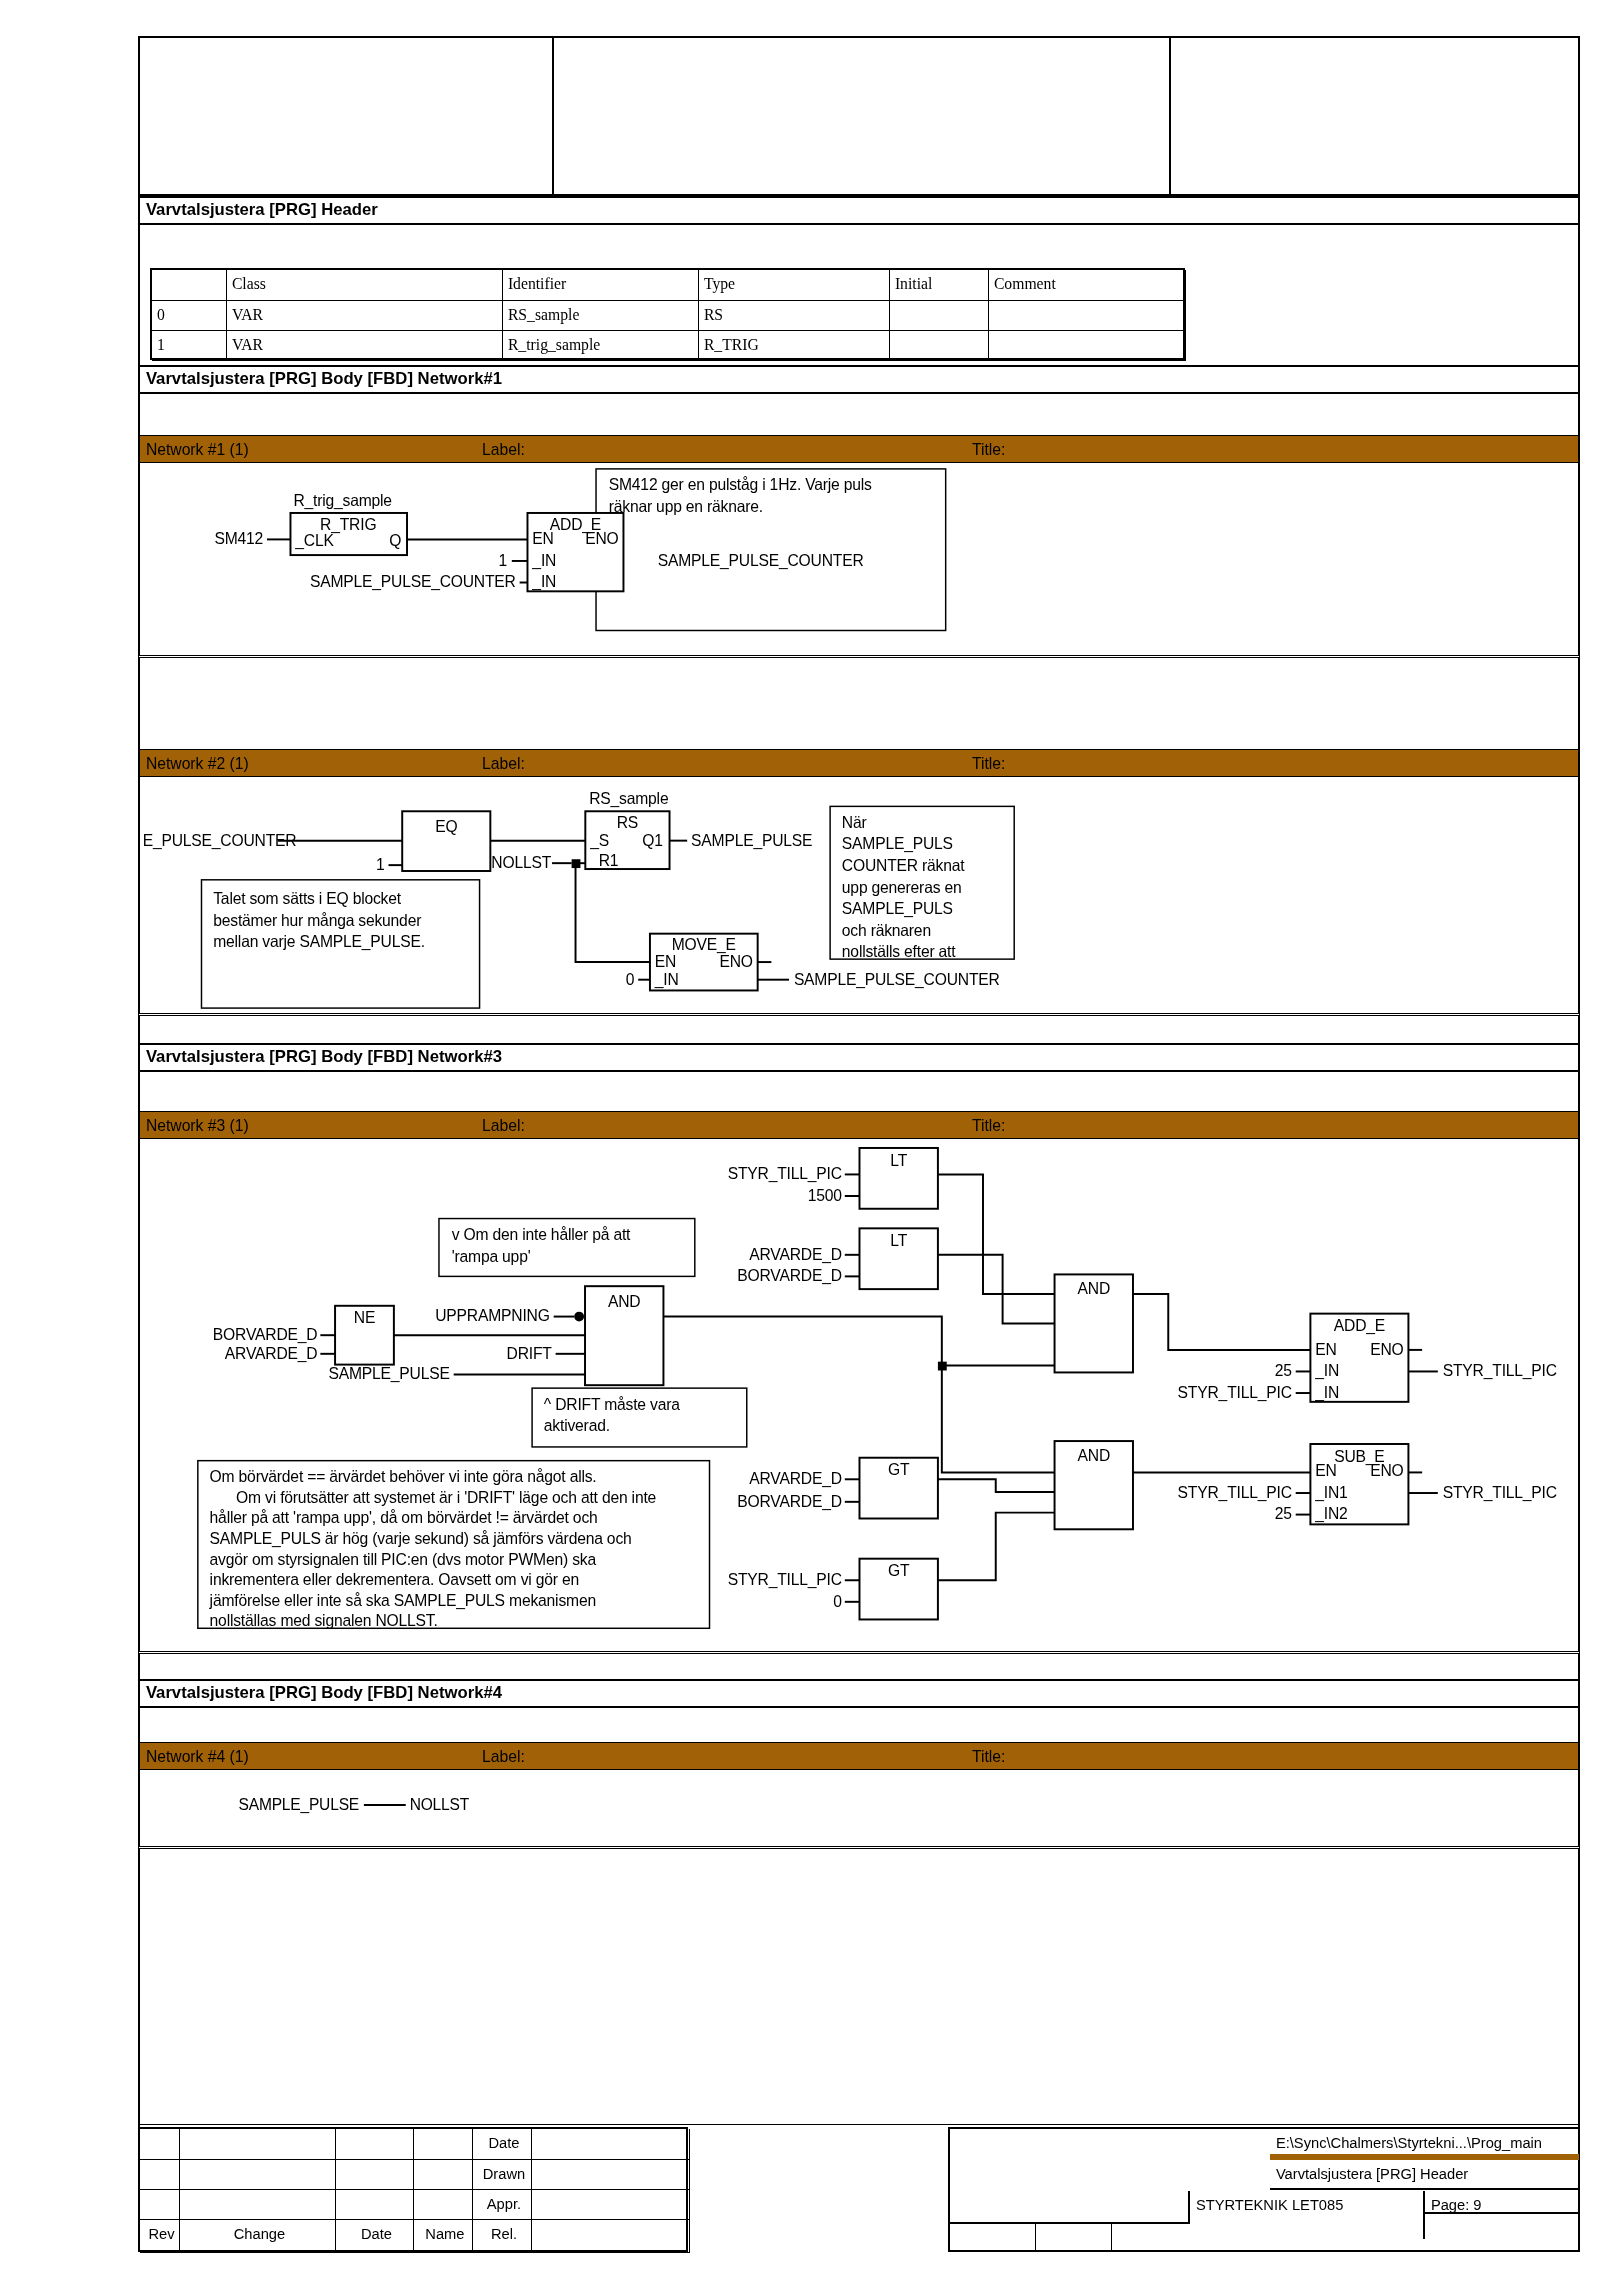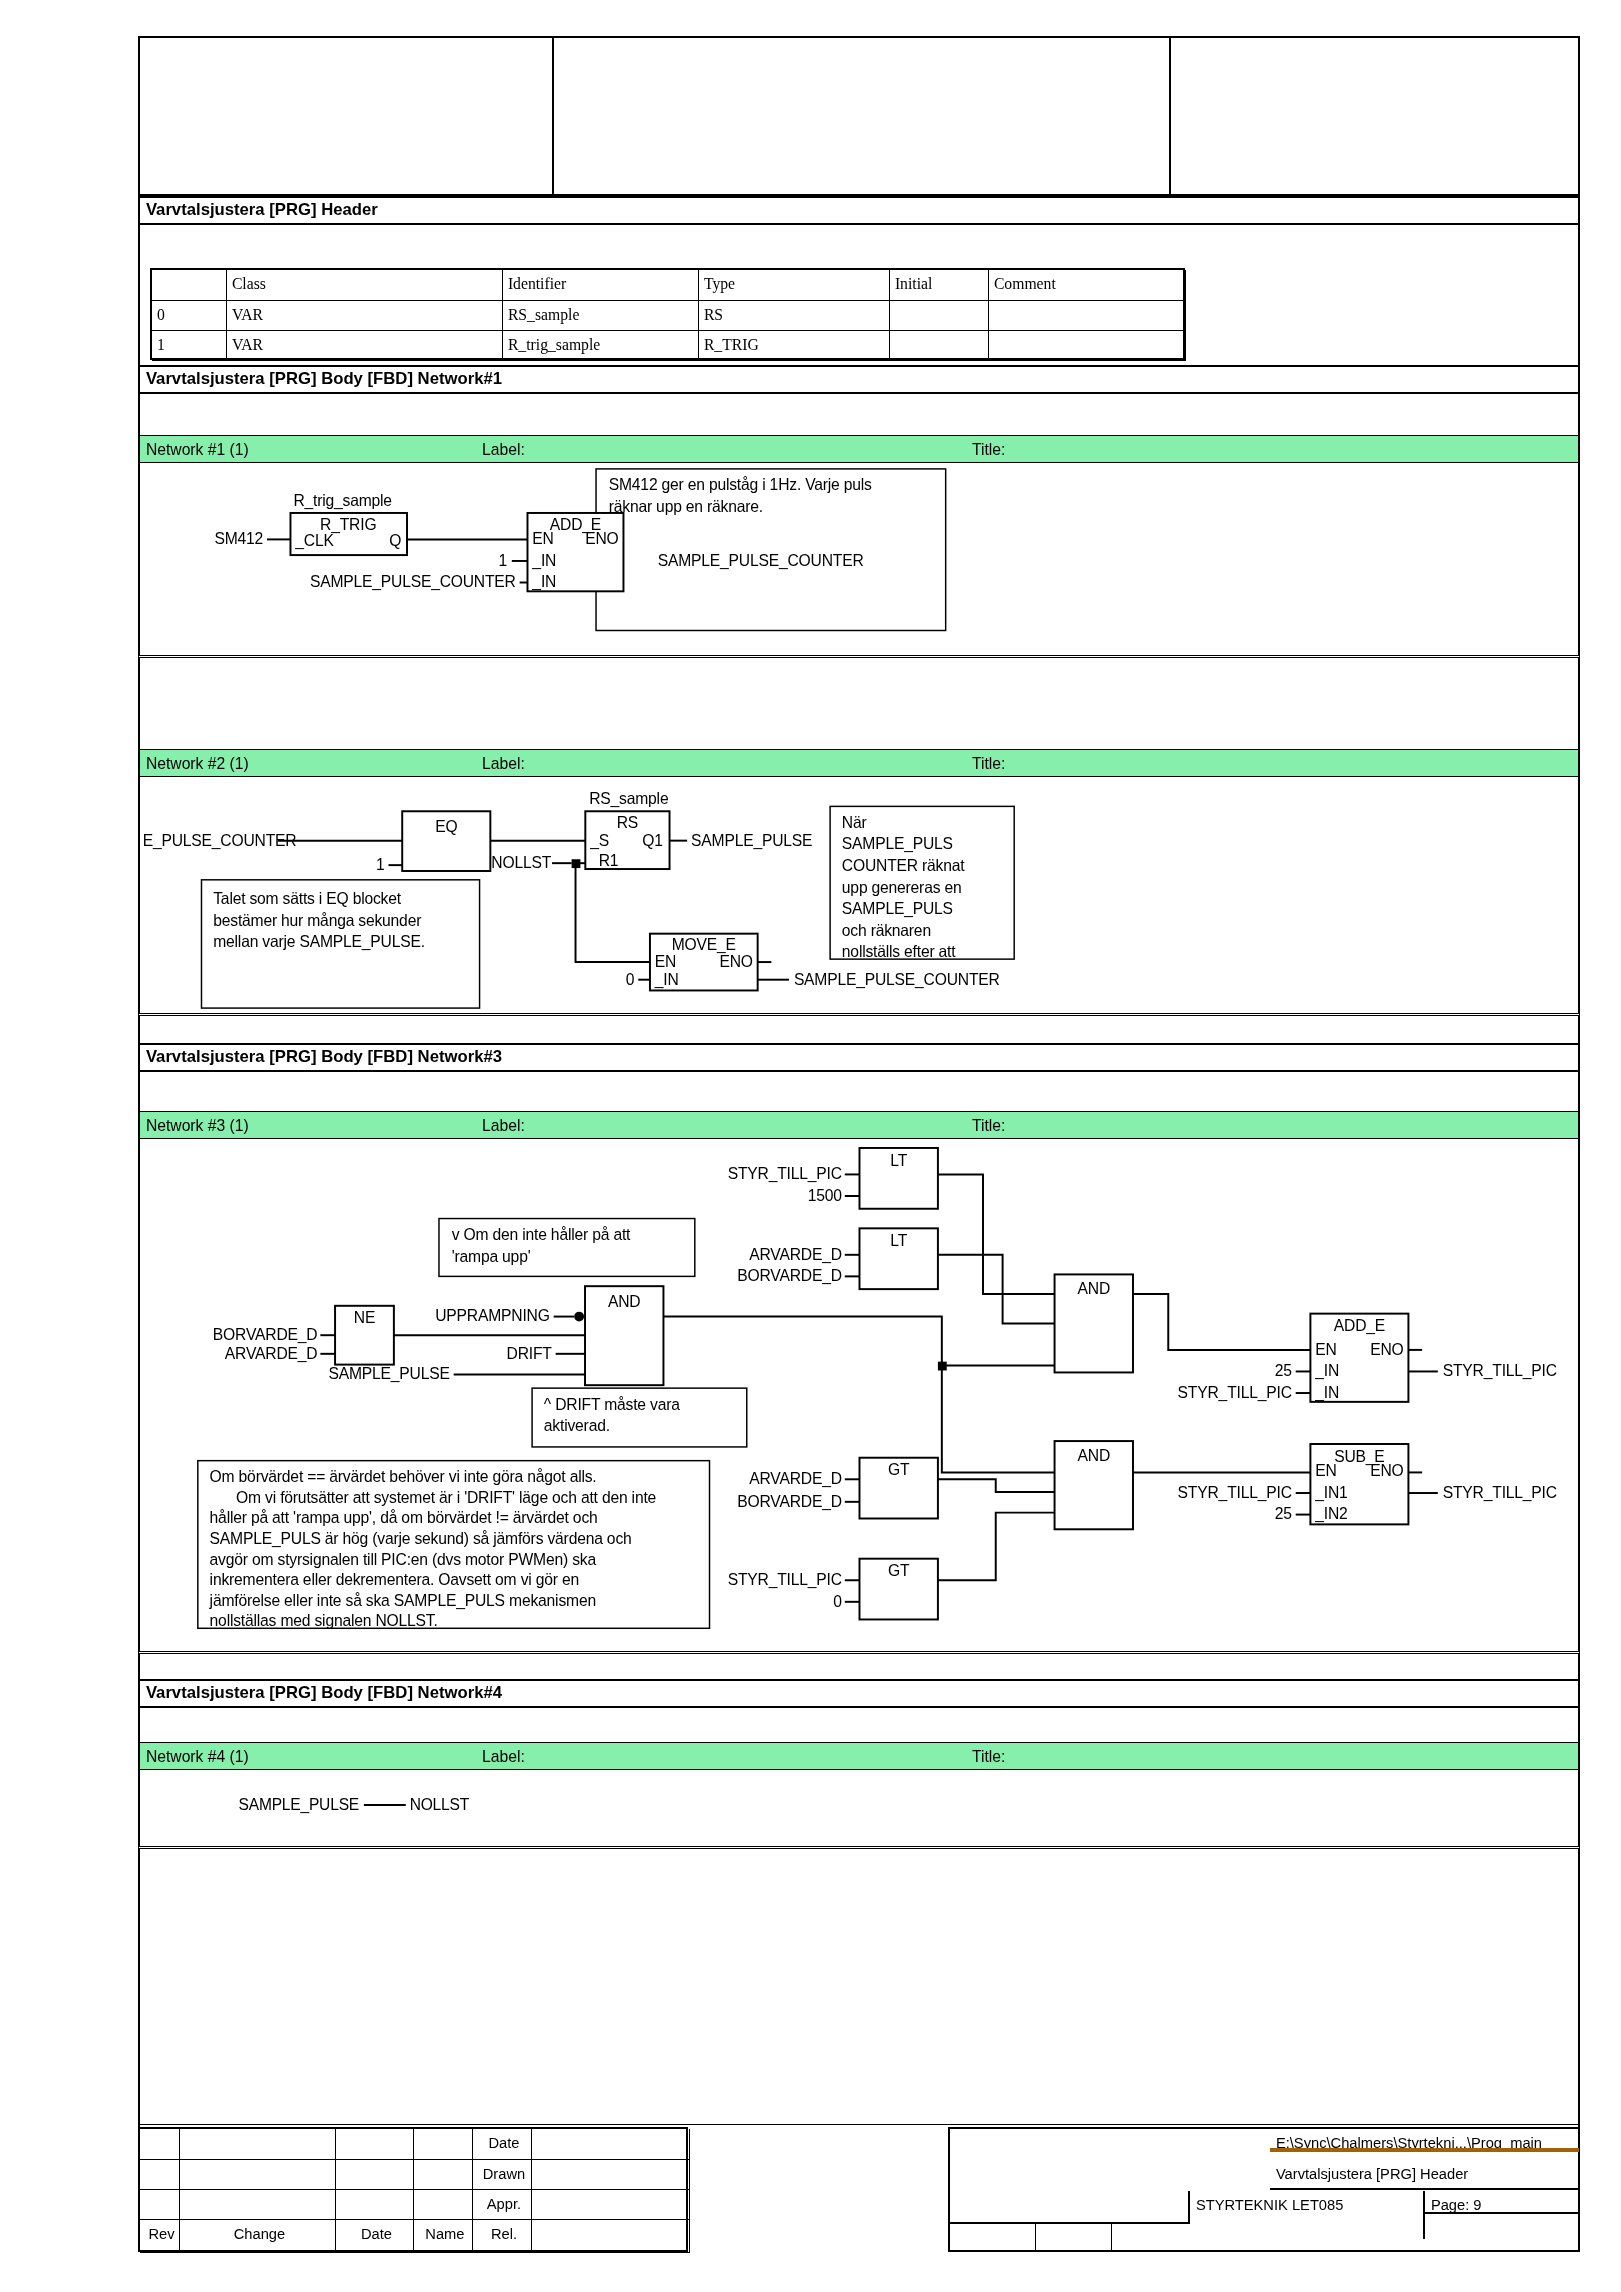--- a/index.html
+++ b/index.html
@@ -20,21 +20,21 @@
   .topbox .c2 { width:617px; border-right:2px solid #000; }
   .topbox .c3 { flex:1; }
   
   .bar { left:138px; width:1442px; height:29px;
          border:2px solid #000; border-top:2.9px solid #000; border-bottom:2.9px solid #000;
          font-size:16.7px; font-weight:bold; line-height:23.5px; padding-left:5.9px; background:#fff; }
   
   .titrow { left:138px; width:1442px; height:28px;
             border-top:1px solid #000; border-bottom:1px solid #000;
             border-left:2px solid #000; border-right:2px solid #000;
-            font-size:15.7px; background:#86efac; }
+            font-size:15.7px; background:#a16207; }
   .titrow span { position:absolute; top:4.9px; }
   .titrow .n { left:5.9px; }
   .titrow .l { left:342px; }
   .titrow .t { left:832px; }
   
   .netbody { left:138px; width:1442px; background:#fff;
              border-left:2px solid #000; border-right:2px solid #000;
              border-bottom:3.9px double #000; overflow:hidden; }
   
   .vartable { left:150px; top:268px; width:1035px; height:92px;
@@ -336,21 +336,21 @@
     <div></div>
     <div>Rev</div>
     <div>Change</div>
     <div>Date</div>
     <div>Name</div>
     <div>Rel.</div>
     <div></div>
   </div>
 
   <div class="abs ftr">
-    <div class="c" style="left:320px; top:0; width:309px; height:23px; border-bottom:4px solid #a16207;">E:\Sync\Chalmers\Styrtekni...\Prog_main</div>
+    <div class="c" style="left:320px; top:0; width:309px; height:31px; border-bottom:6px solid #a16207;">E:\Sync\Chalmers\Styrtekni...\Prog_main</div>
     <div class="c" style="left:320px; top:31px; width:309px; height:30px; border-bottom:2px solid #000;">Varvtalsjustera [PRG] Header</div>
     <div class="c" style="left:0; top:62px; width:240px; height:33px; border-right:2px solid #000; border-bottom:2px solid #000;"></div>
     <div class="c" style="left:240px; top:62px; width:235px; height:48px; border-right:2px solid #000;">STYRTEKNIK LET085</div>
     <div class="c" style="left:475px; top:62px; width:153px; height:23px; border-bottom:2px solid #000;">Page: 9</div>
     <div class="c" style="left:0; top:95px; width:86px; height:26.5px; border-right:1px solid #000;"></div>
     <div class="c" style="left:86px; top:95px; width:76px; height:26.5px; border-right:1px solid #000;"></div>
     <div class="c" style="left:163px; top:95px; width:77px; height:26.5px;"></div>
     <div class="c" style="left:475px; top:95px; width:153px; height:26.5px;"></div>
   </div>
 

